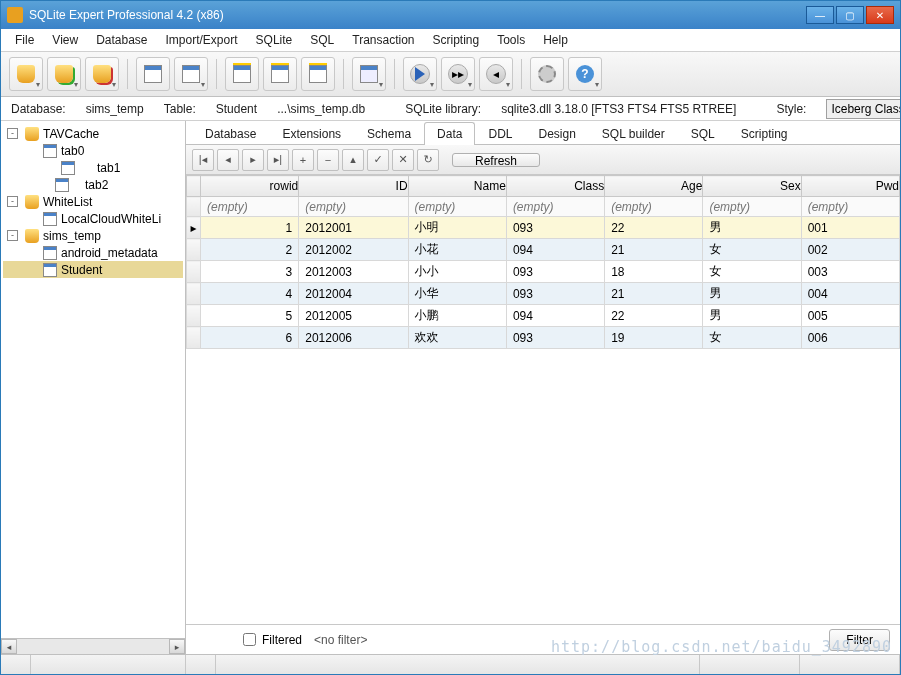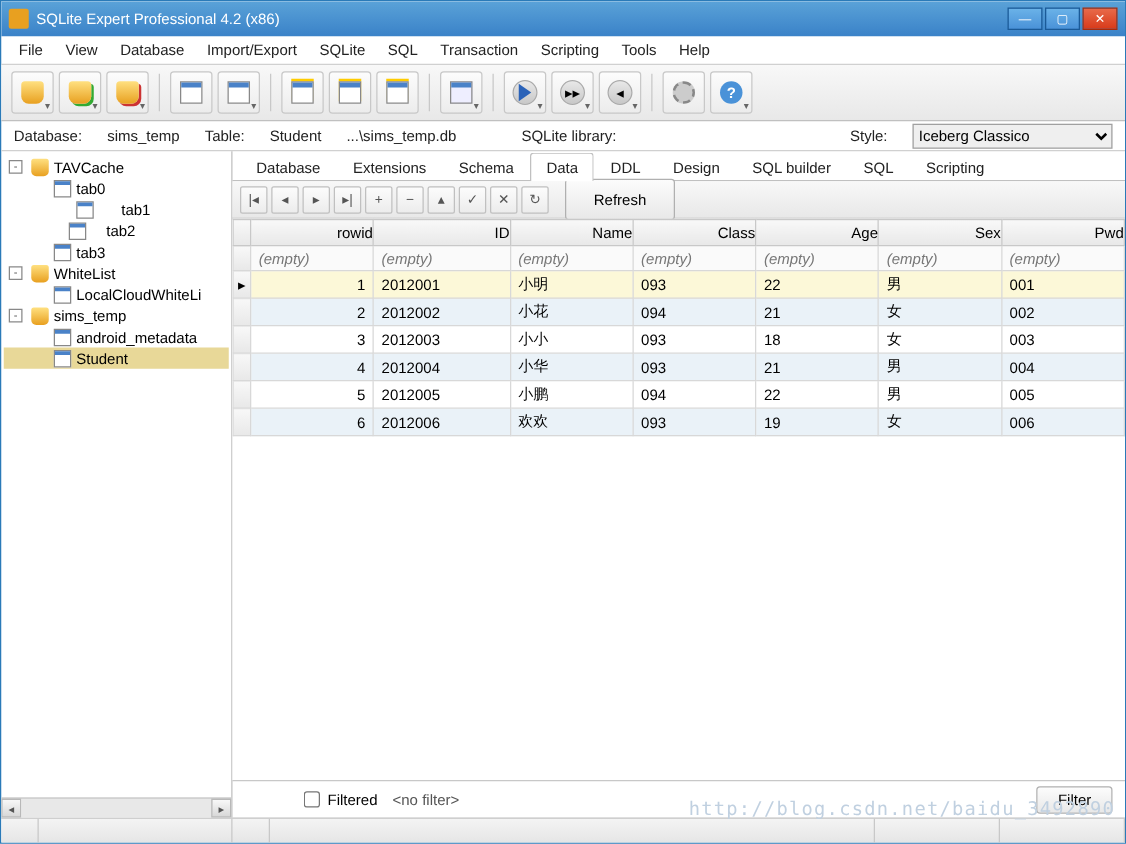--- a/index.html
+++ b/index.html
@@ -53,21 +53,21 @@
 
 
 .right { flex:1; display:flex; flex-direction:column; }
 .tabs { height:24px; display:flex; align-items:flex-end; padding:0 6px; gap:0; border-bottom:1px solid #c0c0c0; }
 .tab { padding:4px 12px; font-size:12px; color:#222; border:1px solid transparent; border-bottom:none; position:relative; top:1px; }
 .tab.active { background:#fff; border-color:#c0c0c0; border-radius:3px 3px 0 0; }
 
 
 .navbar { height:30px; background:linear-gradient(#f8f8f8,#e8e8e8); border-bottom:1px solid #c8c8c8; display:flex; align-items:center; padding:0 6px; gap:3px; }
 .nav-btn { width:22px; height:22px; border:1px solid #c0c0c0; background:linear-gradient(#fcfcfc,#ececec); border-radius:2px; display:flex; align-items:center; justify-content:center; font-size:11px; color:#555; }
-.refresh-btn { height:33px; padding:0 22px; border:1px solid #b0b0b0; background:linear-gradient(#fcfcfc,#e8e8e8); border-radius:3px; margin-left:10px; font-size:12px; }
+.refresh-btn { height:14px; padding:0 22px; border:1px solid #b0b0b0; background:linear-gradient(#fcfcfc,#e8e8e8); border-radius:3px; margin-left:10px; font-size:12px; }
 
 
 .grid-wrap { flex:1; overflow:auto; background:#fff; }
 table.grid { border-collapse:collapse; width:100%; }
 .grid th { background:linear-gradient(#f8f8f8,#e8e8e8); border:1px solid #c8c8c8; padding:3px 0; text-align:right; font-weight:normal; font-size:12px; height:20px; }
 .grid td { border:1px solid #d8d8d8; padding:2px 6px; font-size:12px; height:20px; }
 .grid .filter-row td { font-style:italic; color:#777; background:#fafafa; }
 .grid tr.data:nth-child(odd) td { background:#eaf2f8; }
 .grid tr.data:nth-child(even) td { background:#fff; }
 .grid tr.data.selrow td { background:#fcf8d8; }
@@ -166,20 +166,21 @@
 </div>
 
 <div class="infobar">
   <span class="lbl">Database:</span>
   <span class="lbl">sims_temp</span>
   <span class="lbl">Table:</span>
   <span class="lbl">Student</span>
   <span class="lbl">...\sims_temp.db</span>
   <span style="width:12px"></span>
   <span class="lbl">SQLite library:</span>
+  <span class="lbl">sqlite3.dll 3.18.0 [FTS3 FTS4 FTS5 RTREE]</span>
   <span style="flex:1"></span>
   <span class="lbl">Style:</span>
   <select><option>Iceberg Classico</option></select>
 </div>
 
 <div class="main">
   <div class="tree-panel">
     <div class="tree" id="tree">
         <div class="tree-row" style="padding-left: 4px;">
           <div class="exp">-</div>
@@ -193,25 +194,20 @@
         </div>
         <div class="tree-row" style="padding-left: 22px; gap: 18px;">
           <div class="exp none"></div>
           <div class="tb-icon"></div>
           <span class="lbl">tab1</span>
         </div>
         <div class="tree-row" style="padding-left: 22px; gap: 12px;">
           <div class="exp none"></div>
           <div class="tb-icon"></div>
           <span class="lbl">tab2</span>
-        </div>
-        <div class="tree-row" style="padding-left: 22px;">
-          <div class="exp none"></div>
-          <div class="tb-icon"></div>
-          <span class="lbl">tab3</span>
         </div>
         <div class="tree-row" style="padding-left: 4px;">
           <div class="exp">-</div>
           <div class="db-icon"></div>
           <span class="lbl">WhiteList</span>
         </div>
         <div class="tree-row" style="padding-left: 22px;">
           <div class="exp none"></div>
           <div class="tb-icon"></div>
           <span class="lbl">LocalCloudWhiteLi</span>

